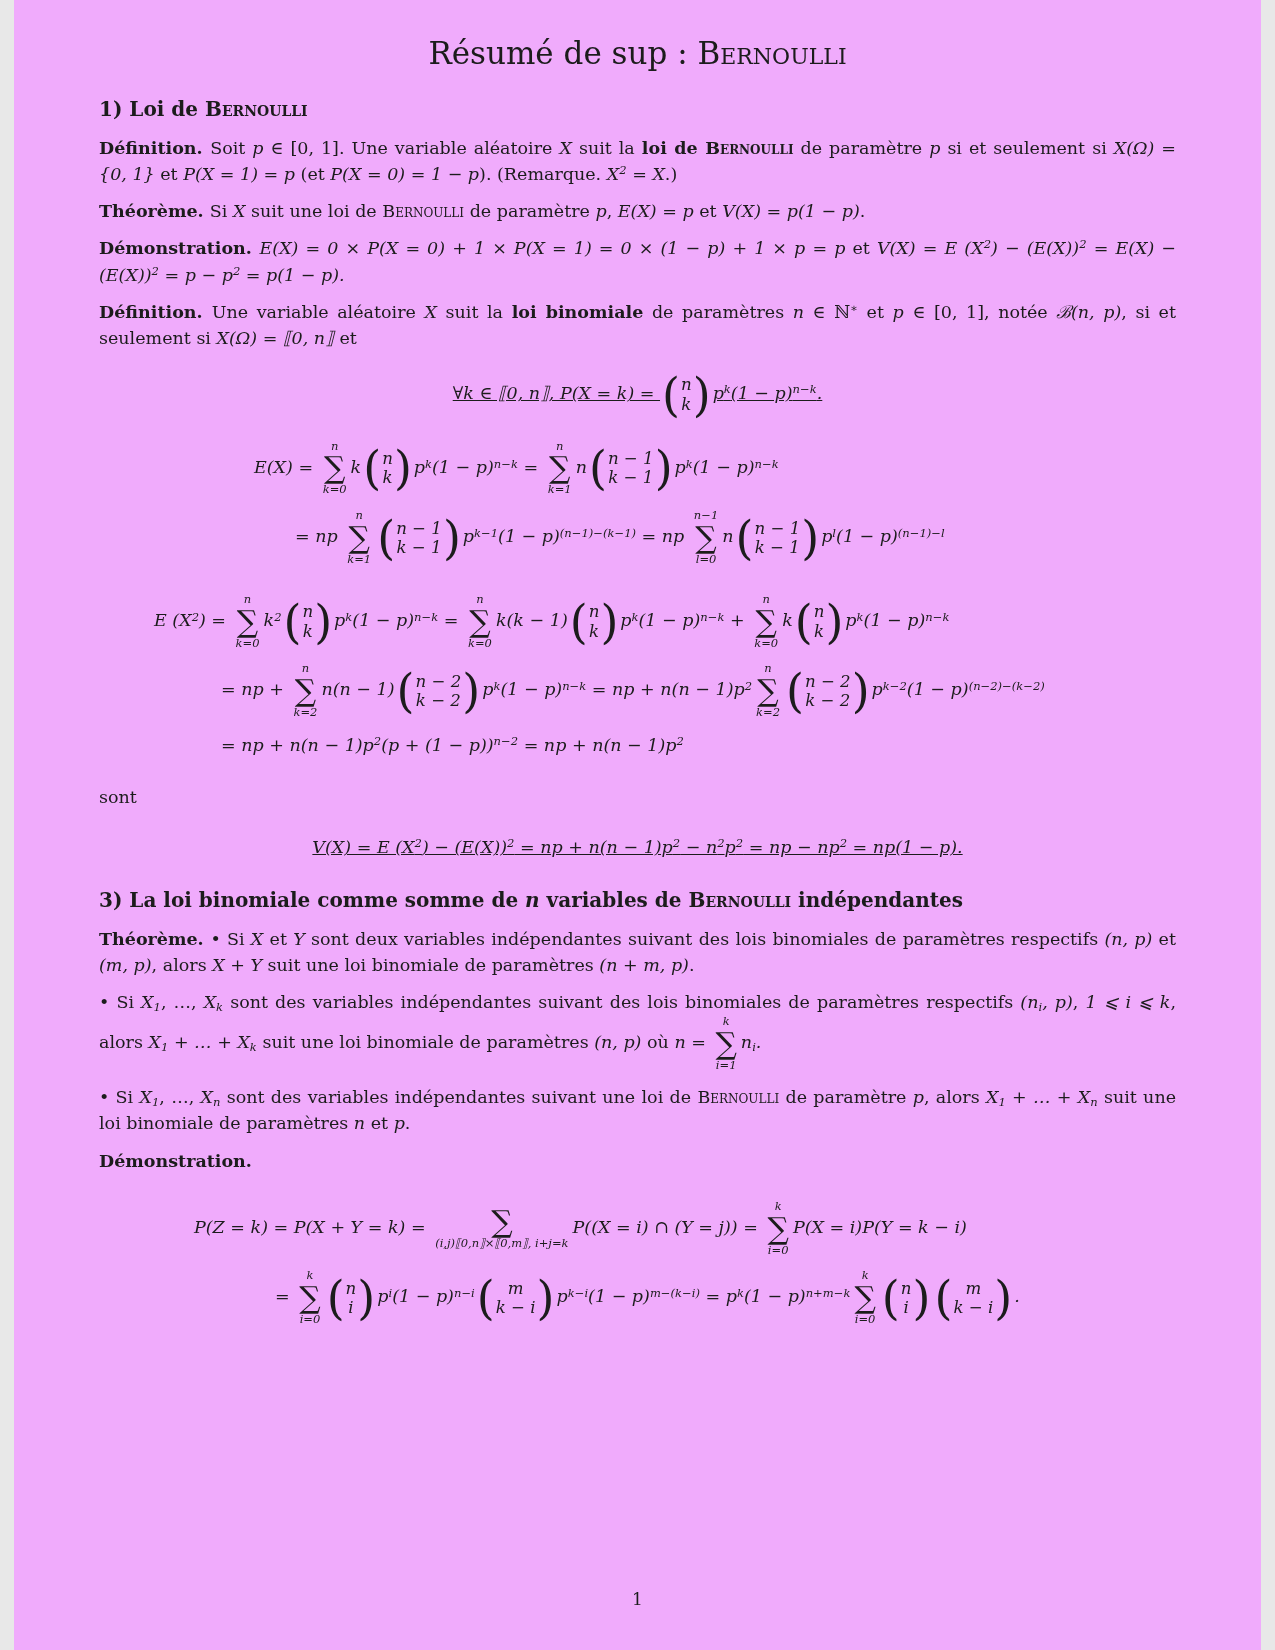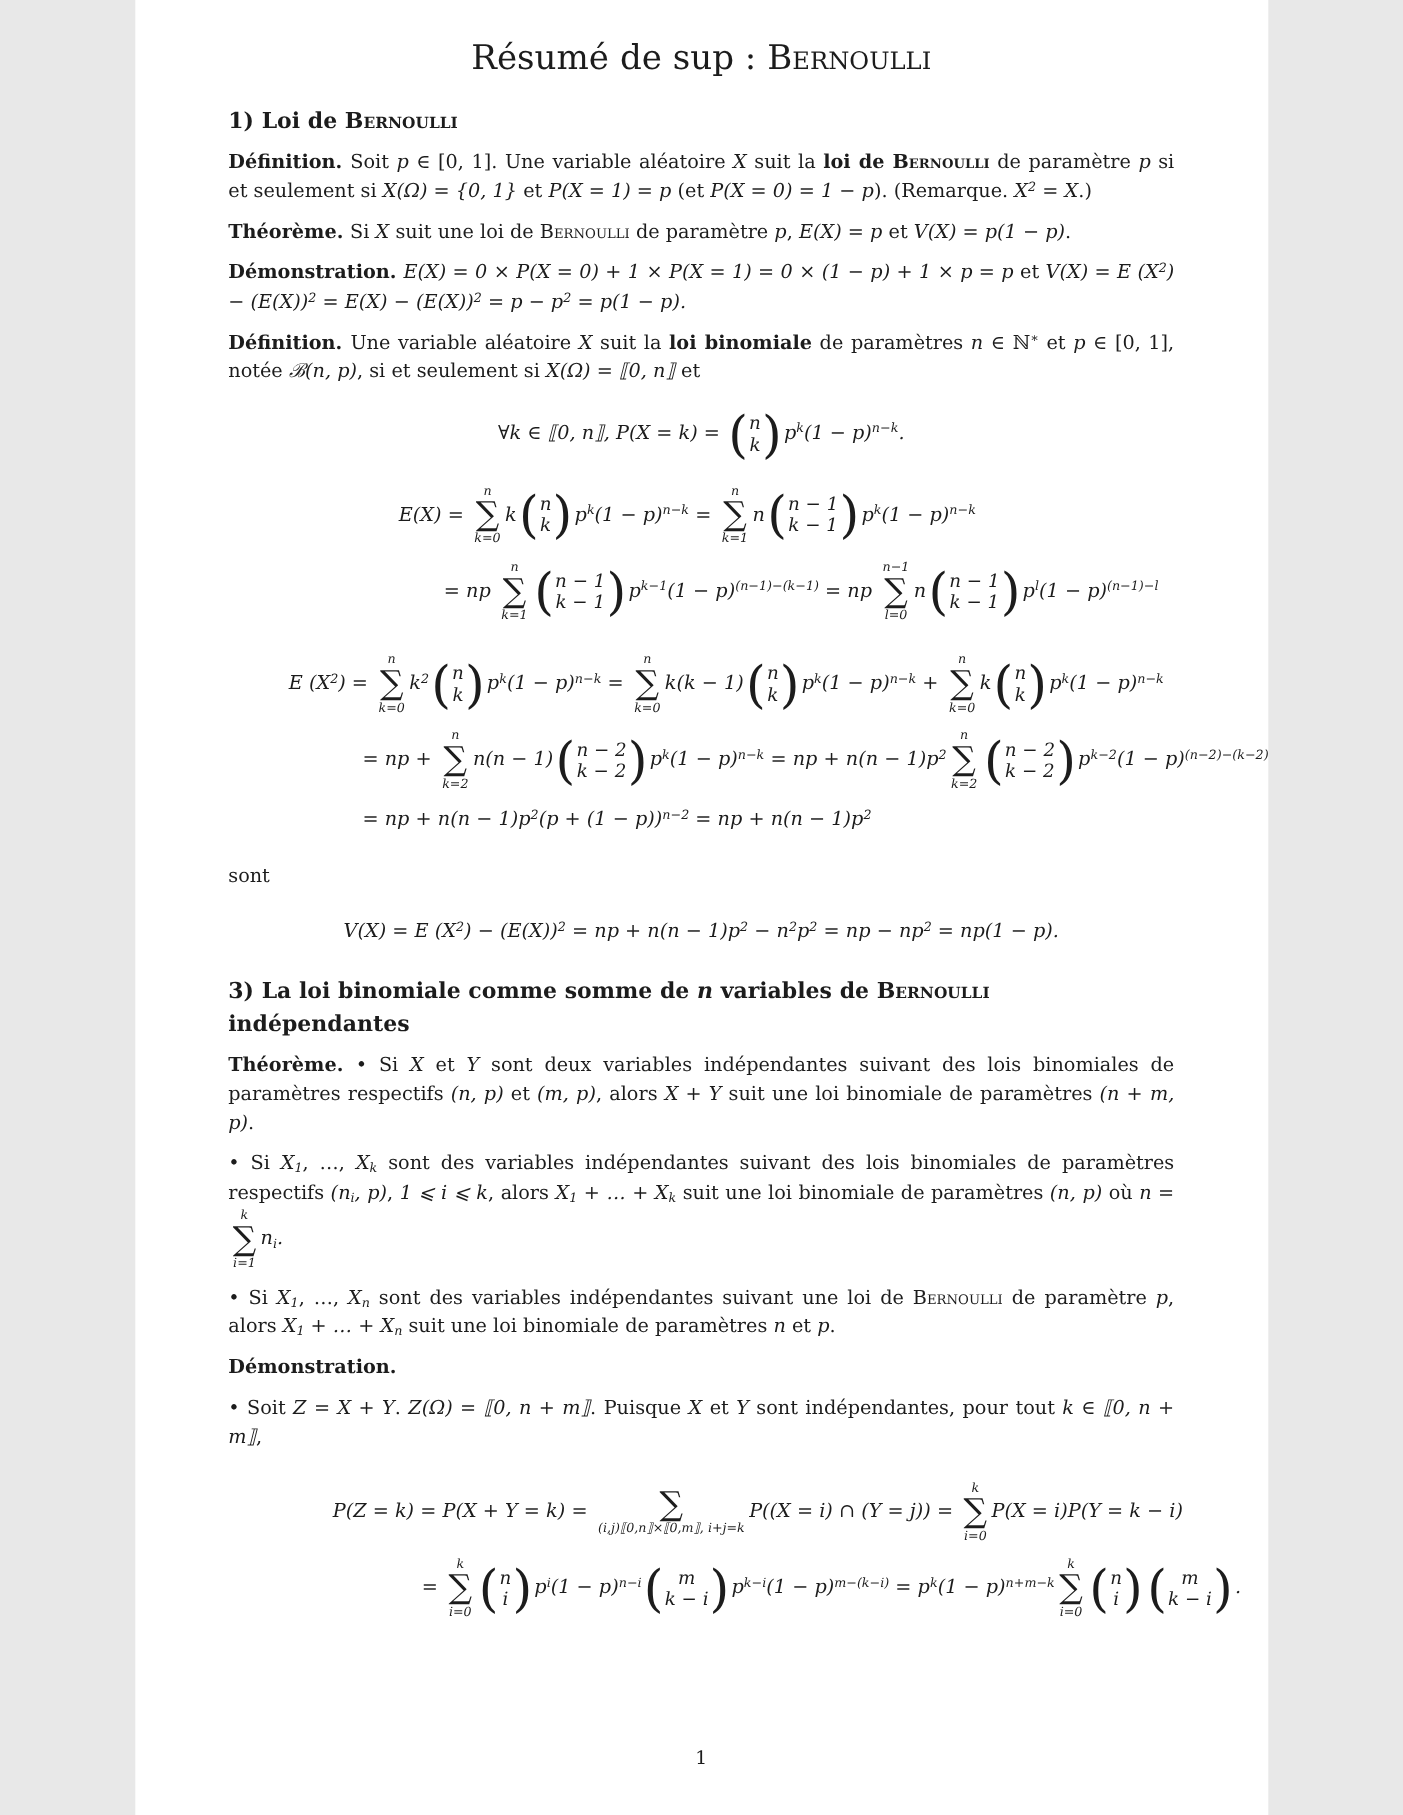--- a/index.html
+++ b/index.html
@@ -1,20 +1,20 @@
 <!DOCTYPE html>
 <html lang="fr"><head>
 <meta charset="utf-8">
 <style>
   html,body{margin:0;padding:0;background:#e8e8e8;}
   .page{
     position:relative;
-    width:1030px;height:1650px;
+    width:1247px;height:1650px;
     margin:0 auto;
-    background:#ffffff;
+    background:#f0abfc;
     color:#1c1c1c;
     font-family:"DejaVu Serif","Liberation Serif",serif;
     font-size:17.5px;
     line-height:1.5;
     overflow:hidden;
     box-sizing:border-box;
     padding:30px 85px 0 85px;
   }
   .title{
     text-align:center;
@@ -42,21 +42,21 @@
   .sum .op{font-size:30px;line-height:1.0;font-style:normal;}
   
   .binom{
     display:inline-flex;align-items:center;vertical-align:middle;margin:0 2px;
   }
   .binom .p{display:inline-block;font-size:46px;line-height:0;font-weight:300;}
   .binom .col{
     display:inline-flex;flex-direction:column;align-items:center;
     font-style:italic;line-height:1.15;font-size:0.95em;padding:0 1px;white-space:nowrap;
   }
-  .eq{ text-align:center; margin:24px 0; }
+  .eq{ text-align:center; margin:24px 0;text-decoration:underline; }
   .eqblock{ margin:26px 0; }
   .eqline{ margin:12px 0; white-space:nowrap; }
   .ml-ex1{margin-left:155px;} .ml-ex23{margin-left:196px;}
   .ml-x1{margin-left:55px;}  .ml-x23{margin-left:122px;}
   .ml-pz1{margin-left:95px;} .ml-pz2{margin-left:176px;}
   .pageno{
     position:absolute;bottom:38px;left:0;width:100%;text-align:center;
     font-size:17px;
   }
 </style>
@@ -197,21 +197,20 @@
 
   <div class="shead"><span class="b">3) La loi binomiale comme somme de </span><span class="b m">n</span><span class="b"> variables de </span><span class="b sc">Bernoulli</span><span class="b"> indépendantes</span></div>
   <p><span class="b">Théorème. </span><span>• Si </span><span class="m">X</span><span> et </span><span class="m">Y</span><span> sont deux variables indépendantes suivant des lois binomiales de paramètres respectifs </span><span class="m">(n, p)</span><span> et </span><span class="m">(m, p)</span><span>, alors </span><span class="m">X + Y</span><span> suit une loi binomiale de paramètres </span><span class="m">(n + m, p)</span><span>.</span></p>
   <p><span>• Si </span><span class="m">X</span><span class="sub">1</span><span>, …, </span><span class="m">X</span><span class="sub">k</span><span> sont des variables indépendantes suivant des lois binomiales de paramètres respectifs </span><span class="m">(n</span><span class="sub">i</span><span class="m">, p)</span><span>, </span><span class="m">1 ⩽ i ⩽ k</span><span>, alors </span><span class="m">X</span><span class="sub">1</span><span class="m"> + … + </span><span class="m">X</span><span class="sub">k</span><span> suit une loi binomiale de paramètres </span><span class="m">(n, p)</span><span> où </span><span class="m">n = </span><span class="sum">
         <span class="lim">k</span>
         <span class="op">∑</span>
         <span class="lim">i=1</span>
       </span><span class="m">n</span><span class="sub">i</span><span class="m">.</span></p>
   <p><span>• Si </span><span class="m">X</span><span class="sub">1</span><span>, …, </span><span class="m">X</span><span class="sub">n</span><span> sont des variables indépendantes suivant une loi de </span><span class="sc">Bernoulli</span><span> de paramètre </span><span class="m">p</span><span>, alors </span><span class="m">X</span><span class="sub">1</span><span class="m"> + … + </span><span class="m">X</span><span class="sub">n</span><span> suit une loi binomiale de paramètres </span><span class="m">n</span><span> et </span><span class="m">p</span><span>.</span></p>
   <p><span class="b">Démonstration.</span></p>
-  <p><span>• Soit </span><span class="m">Z = X + Y</span><span>. </span><span class="m">Z(Ω) = ⟦0, n + m⟧</span><span>. Puisque </span><span class="m">X</span><span> et </span><span class="m">Y</span><span> sont indépendantes, pour tout </span><span class="m">k ∈ ⟦0, n + m⟧</span><span>,</span></p>
 
   <div class="eqblock">
     <div class="eqline ml-pz1"><span class="m">P(Z = k) = P(X + Y = k) = </span><span class="sum">
           <span class="lim"> </span>
           <span class="op">∑</span>
           <span class="lim">(i,j)⟦0,n⟧×⟦0,m⟧, i+j=k</span>
         </span><span class="m">P((X = i) ∩ (Y = j)) = </span><span class="sum">
           <span class="lim">k</span>
           <span class="op">∑</span>
           <span class="lim">i=0</span>

